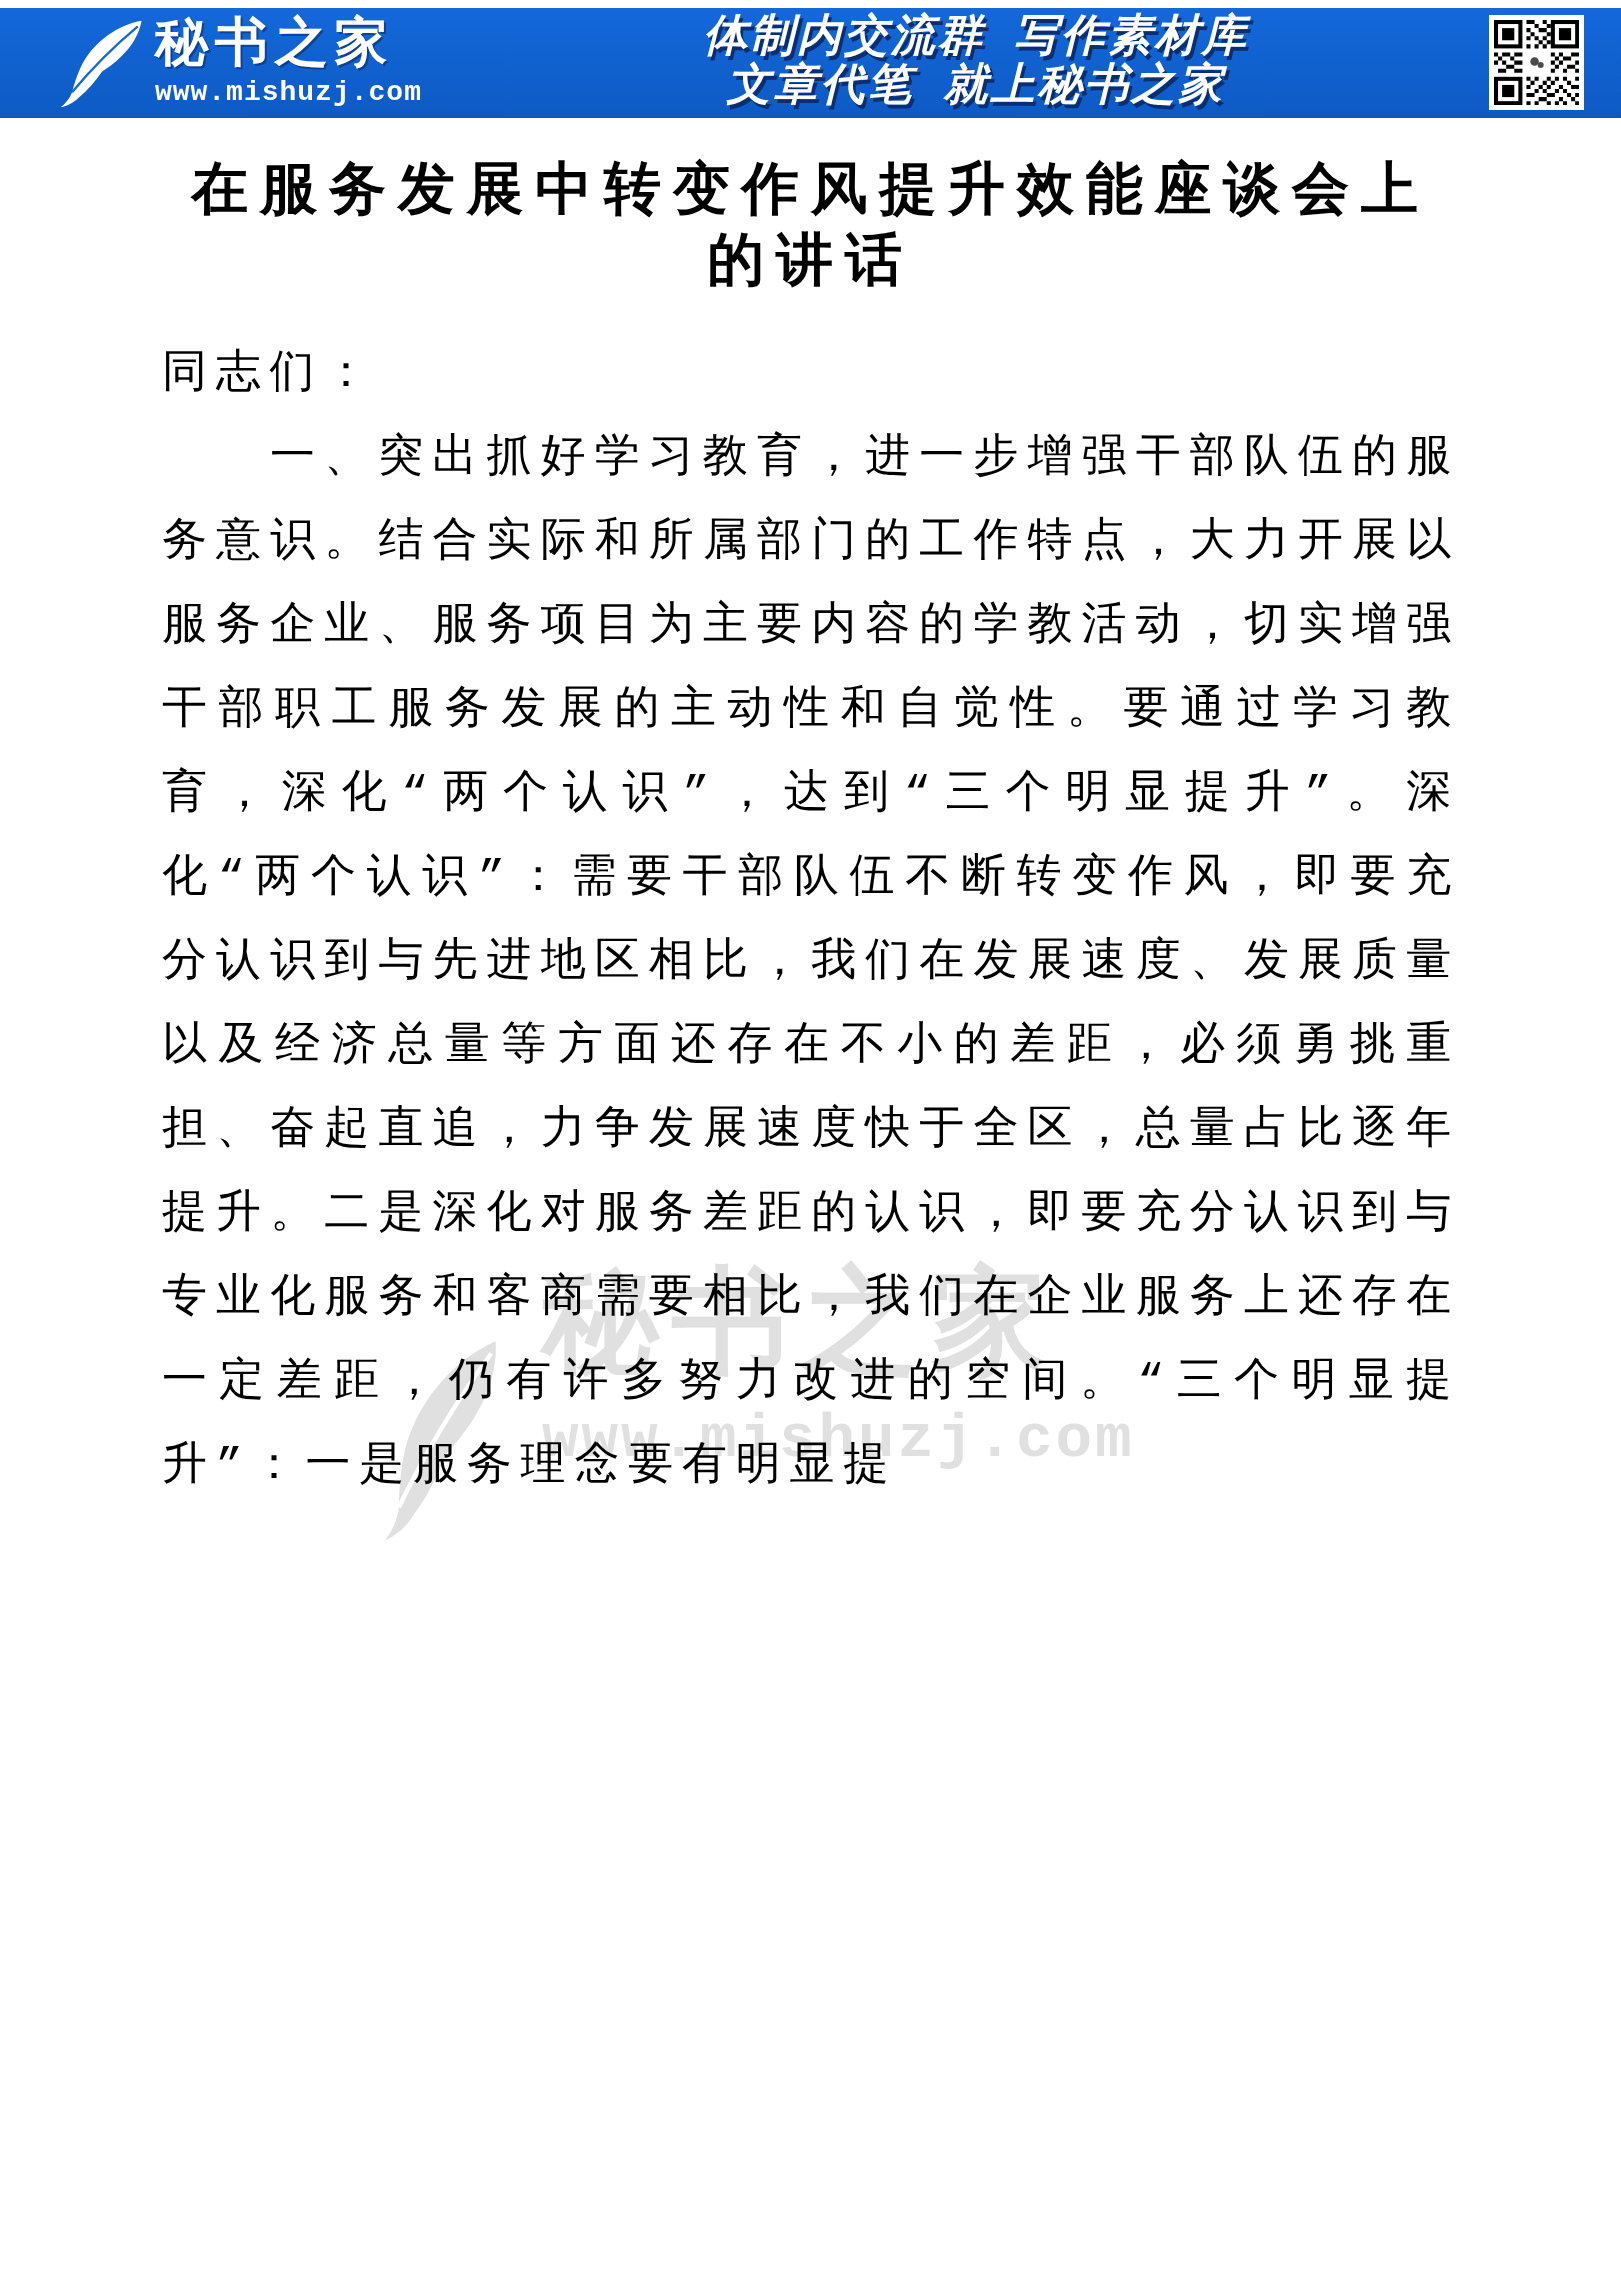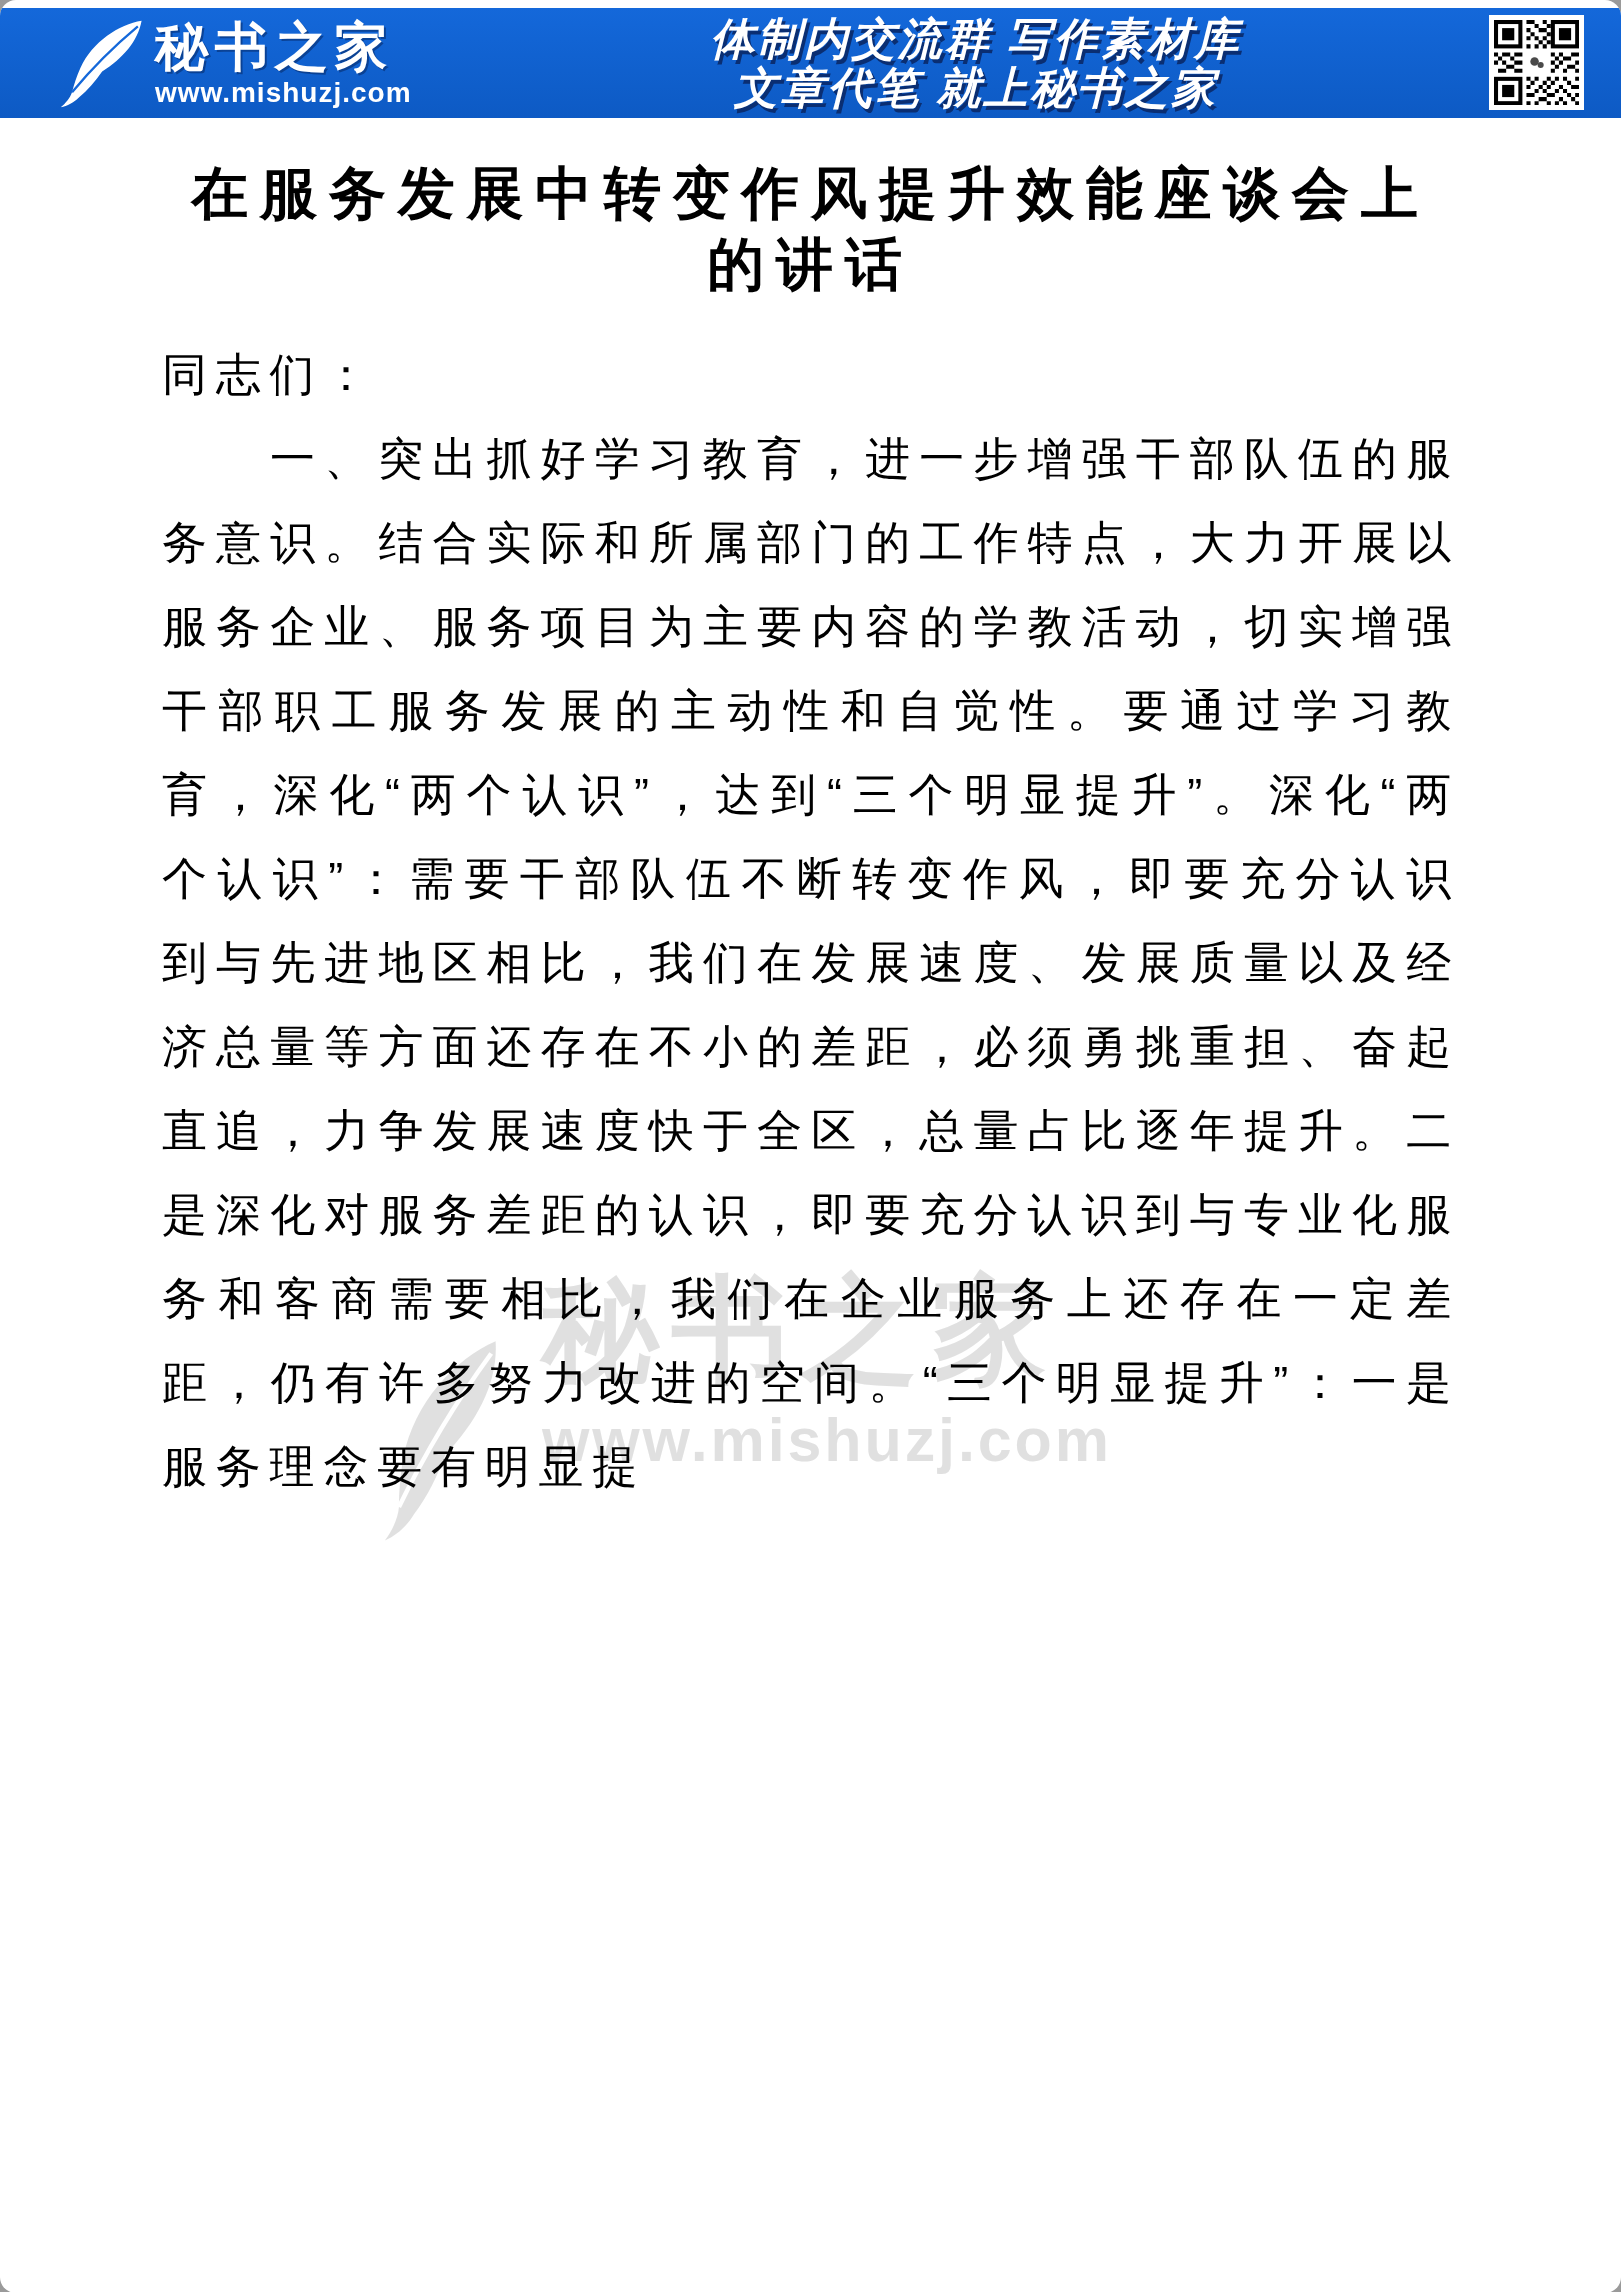--- a/index.html
+++ b/index.html
@@ -2,23 +2,22 @@
 <html style="--banner-blue: #1468da; --banner-blue-dark: #0d5ac4; --tagline-shadow: #0a2e72; --body-text: #000000; --watermark-gray: #c8c8c8;"><head>
 <meta charset="utf-8">
 <style>
   html,body { margin:0; padding:0; background:#9a9a9a; }
   .page {
     position:relative;
     width:1621px; height:2293px;
     margin:0 auto;
     background:#ffffff;
     overflow:hidden;
-    font-family:Liberation Sans, sans-serif;
+    font-family:Liberation Mono, monospace;
     color:#000;
-    border-radius:16px;
   }
 
   
   .banner {
     margin-top:7.8px;
     height:110px;
     background:linear-gradient(180deg, var(--banner-blue,#1468da) 0%, var(--banner-blue-dark,#0d5ac4) 100%);
     display:flex;
     align-items:center;
     box-sizing:border-box;

